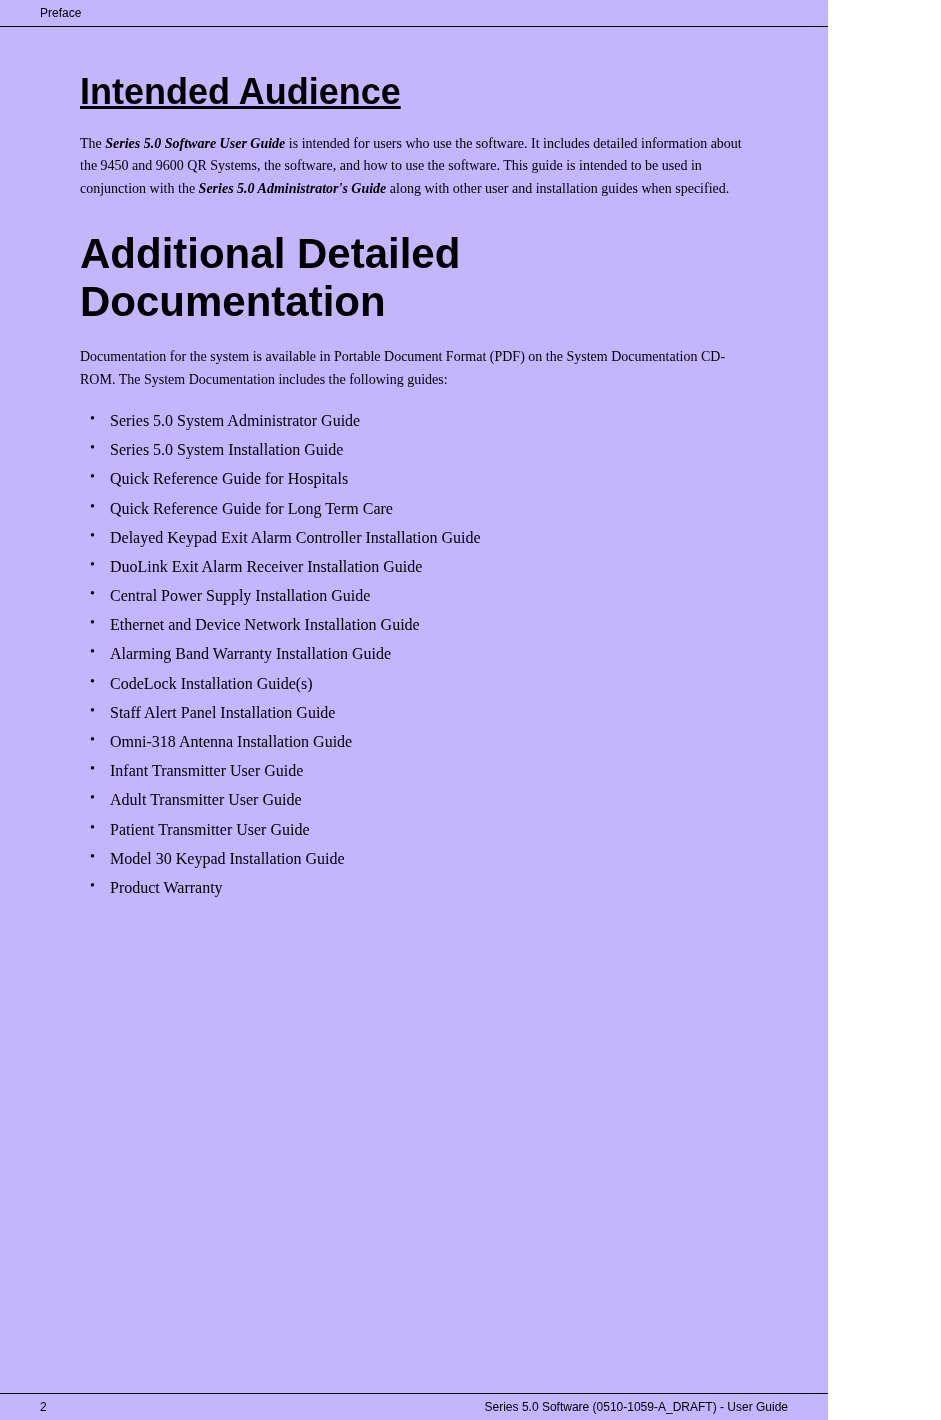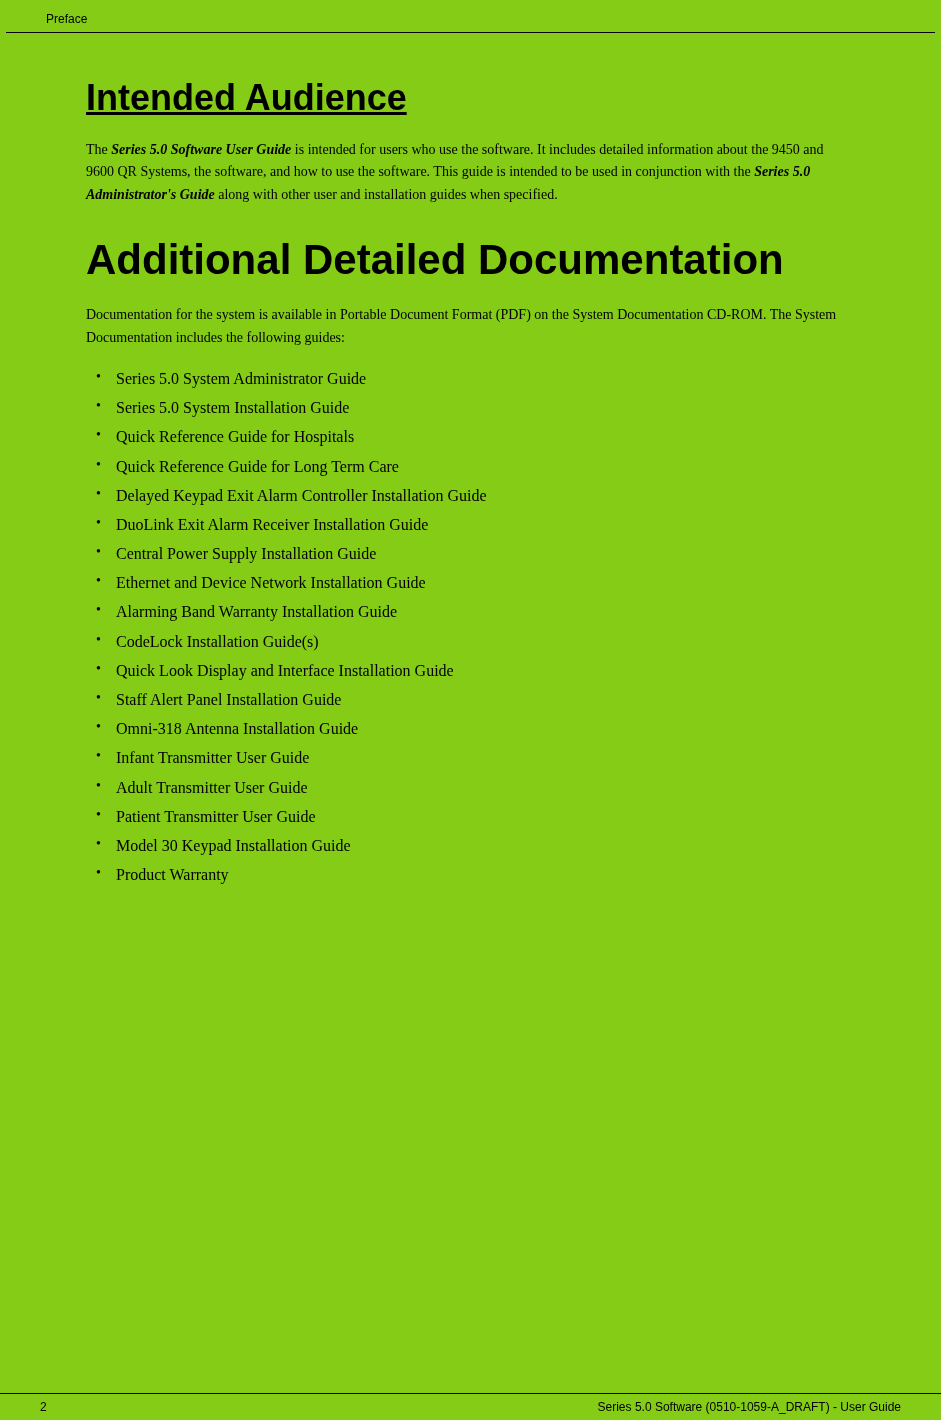--- a/index.html
+++ b/index.html
@@ -12,24 +12,24 @@
       background: #ffffff;
       font-family: Georgia, 'Times New Roman', serif;
       font-size: 13px;
       color: #000000;
       width: 941px;
       min-height: 1420px;
       position: relative;
     }
 
     .page-container {
-      width: 941px;
+      width: 828px;
       min-height: 1420px;
-      background: #84cc16;
-      padding: 6px;
+      background: #c4b5fd;
+      padding: 0;
       position: relative;
     }
 
     
     .top-header {
       border-bottom: 1px solid #000;
       padding: 6px 40px;
       font-size: 12px;
       font-family: Arial, sans-serif;
     }
@@ -136,21 +136,20 @@
       <li>Series 5.0 System Administrator Guide</li>
       <li>Series 5.0 System Installation Guide</li>
       <li>Quick Reference Guide for Hospitals</li>
       <li>Quick Reference Guide for Long Term Care</li>
       <li>Delayed Keypad Exit Alarm Controller Installation Guide</li>
       <li>DuoLink Exit Alarm Receiver Installation Guide</li>
       <li>Central Power Supply Installation Guide</li>
       <li>Ethernet and Device Network Installation Guide</li>
       <li>Alarming Band Warranty Installation Guide</li>
       <li>CodeLock Installation Guide(s)</li>
-      <li>Quick Look Display and Interface Installation Guide</li>
       <li>Staff Alert Panel Installation Guide</li>
       <li>Omni-318 Antenna Installation Guide</li>
       <li>Infant Transmitter User Guide</li>
       <li>Adult Transmitter User Guide</li>
       <li>Patient Transmitter User Guide</li>
       <li>Model 30 Keypad Installation Guide</li>
       <li>Product Warranty</li>
     </ul>
 
   </div>

